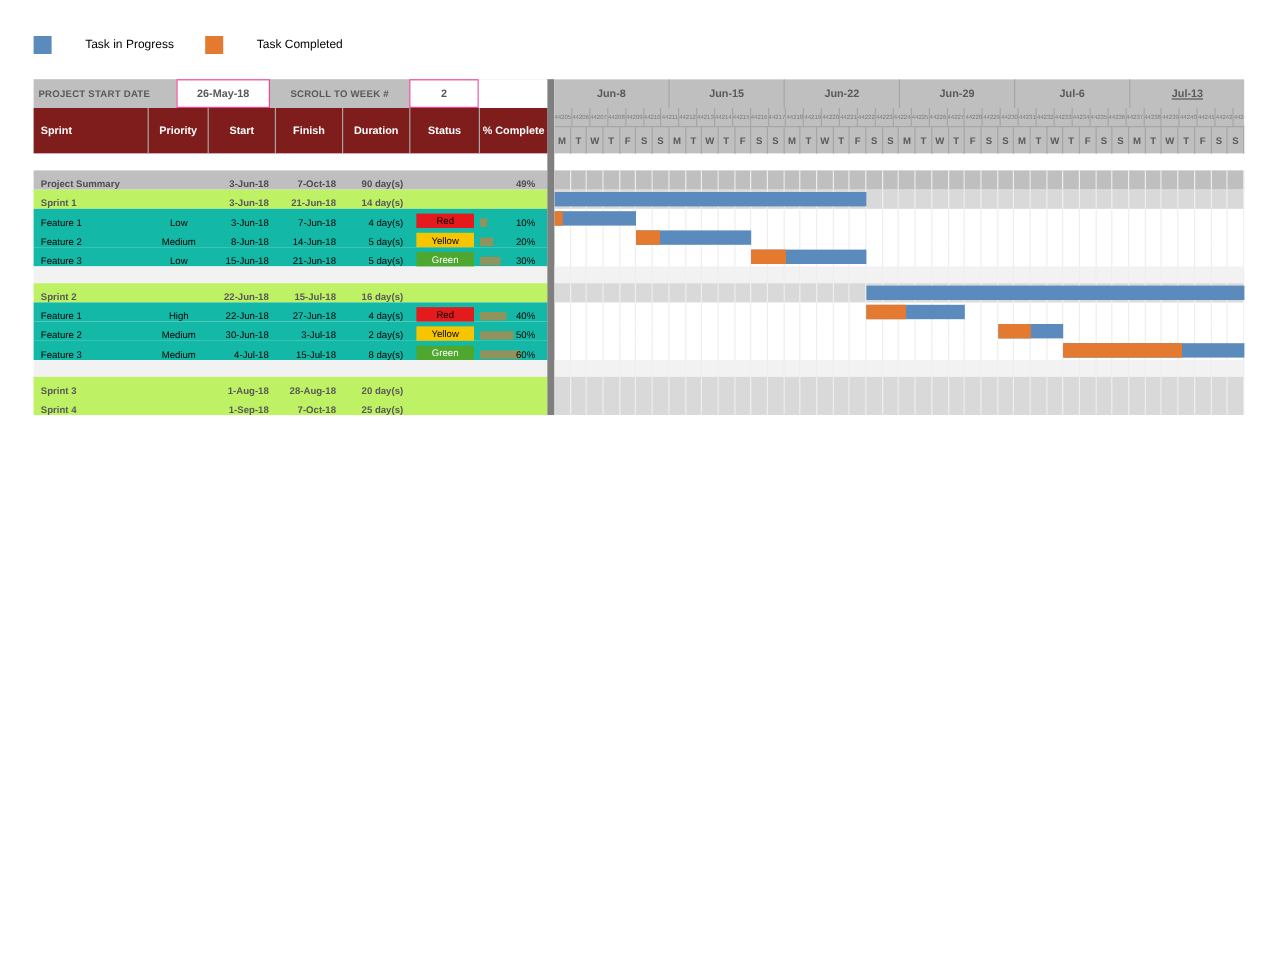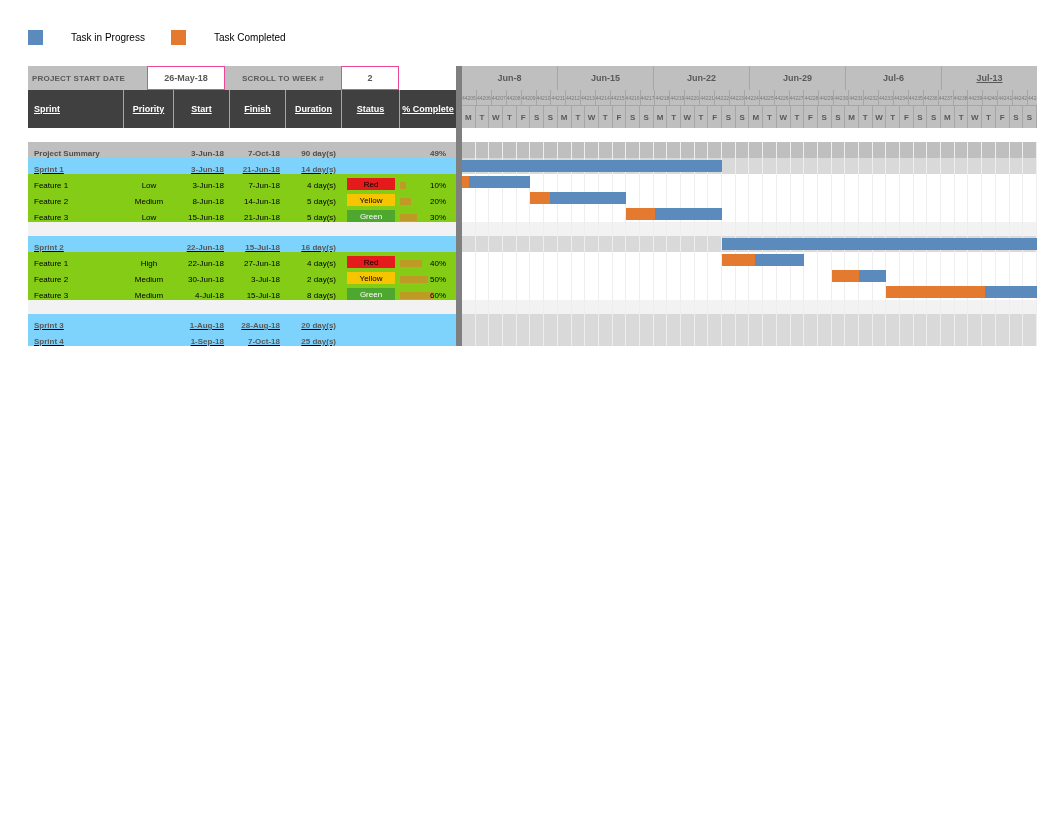--- a/index.html
+++ b/index.html
@@ -13,43 +13,43 @@
   .sw-orange { background: #e47a2f; }
   .legend span { margin-right: 18px; margin-left: 20px; }
   .split { display: flex; }
   .left { width: 434px; flex: none; border-right: 6px solid #7f7f7f; }
   .right { flex: 1; overflow: hidden; }
   
   .ctrlrow { display: flex; height: 24px; background: #bfbfbf; align-items: stretch; }
   .ctrlrow .lbl { display: flex; align-items: center; font-size: 8px; font-weight: bold; color: #595959; padding: 0 4px; letter-spacing: .2px; }
   .ctrlrow .val { background: #fff; border: 1px solid #ec4899; display: flex; align-items: center; justify-content: center; font-size: 9px; font-weight: bold; color: #595959; min-width: 58px; }
   
-  .colhdrs { display: flex; background: #404040; color: #fff; font-size: 9px; font-weight: bold; height: 38px; text-decoration: underline; }
+  .colhdrs { display: flex; background: #7f1d1d; color: #fff; font-size: 9px; font-weight: bold; height: 38px; }
   .colhdrs div { display: flex; align-items: center; justify-content: center; border-right: 1px solid #a6a6a6; padding: 2px; text-align: center; }
   .c-sprint { width: 96px; justify-content: flex-start !important; padding-left: 6px !important; }
   .c-pri { width: 50px; }
   .c-start { width: 56px; }
   .c-fin { width: 56px; }
   .c-dur { width: 56px; }
   .c-stat { width: 58px; }
   .c-pct { width: 56px; border-right: none !important; }
   .spacer { height: 14px; background: #fff; }
   
   .row { display: flex; height: 16px; align-items: flex-end; font-size: 8px; }
   .row > div { display: flex; align-items: center; }
   .row .c-sprint { font-weight: bold; padding-left: 4px; }
   .row .c-pri, .row .c-stat { justify-content: center; }
   .row .c-start, .row .c-fin, .row .c-dur { justify-content: flex-end; padding-right: 6px; }
   .row .c-pct { justify-content: flex-end; padding-right: 10px; position: relative; }
   .r-summary { background: #bfbfbf; color: #4d4d4d; font-weight: bold; }
   .r-summary > div { font-weight: bold; }
-  .r-sprint { background: #7dd3fc; text-decoration: underline; }
+  .r-sprint { background: #bef264; }
   .r-sprint .c-sprint { color: #595959; }
   .r-sprint .c-start, .r-sprint .c-fin, .r-sprint .c-dur { font-weight: bold; color: #595959; }
-  .r-feat { background: #84cc16; }
+  .r-feat { background: #14b8a6; }
   .r-feat .c-sprint { font-weight: normal; padding-left: 10px; }
   .r-gap { background: #f2f2f2; height: 14px; }
   .status-chip { width: 48px; height: 12px; display: flex; align-items: center; justify-content: center; color: #000; font-size: 8px; }
   .st-red { background: #e41a1c; color: #000; }
   .st-yellow { background: #f7c500; margin-top: 12px; }
   .st-green { background: #4ea72e; color: #fff; }
   .pct-bar { position: absolute; left: 0; top: 1px; bottom: 1px; background: rgba(228,122,47,.6); }
   
   .r-top { display: flex; height: 24px; background: #bfbfbf; }
   .weekcol { flex: 1; display: flex; align-items: center; justify-content: center; border-right: 1px solid #a6a6a6; font-size: 9px; font-weight: bold; color: #595959; }

